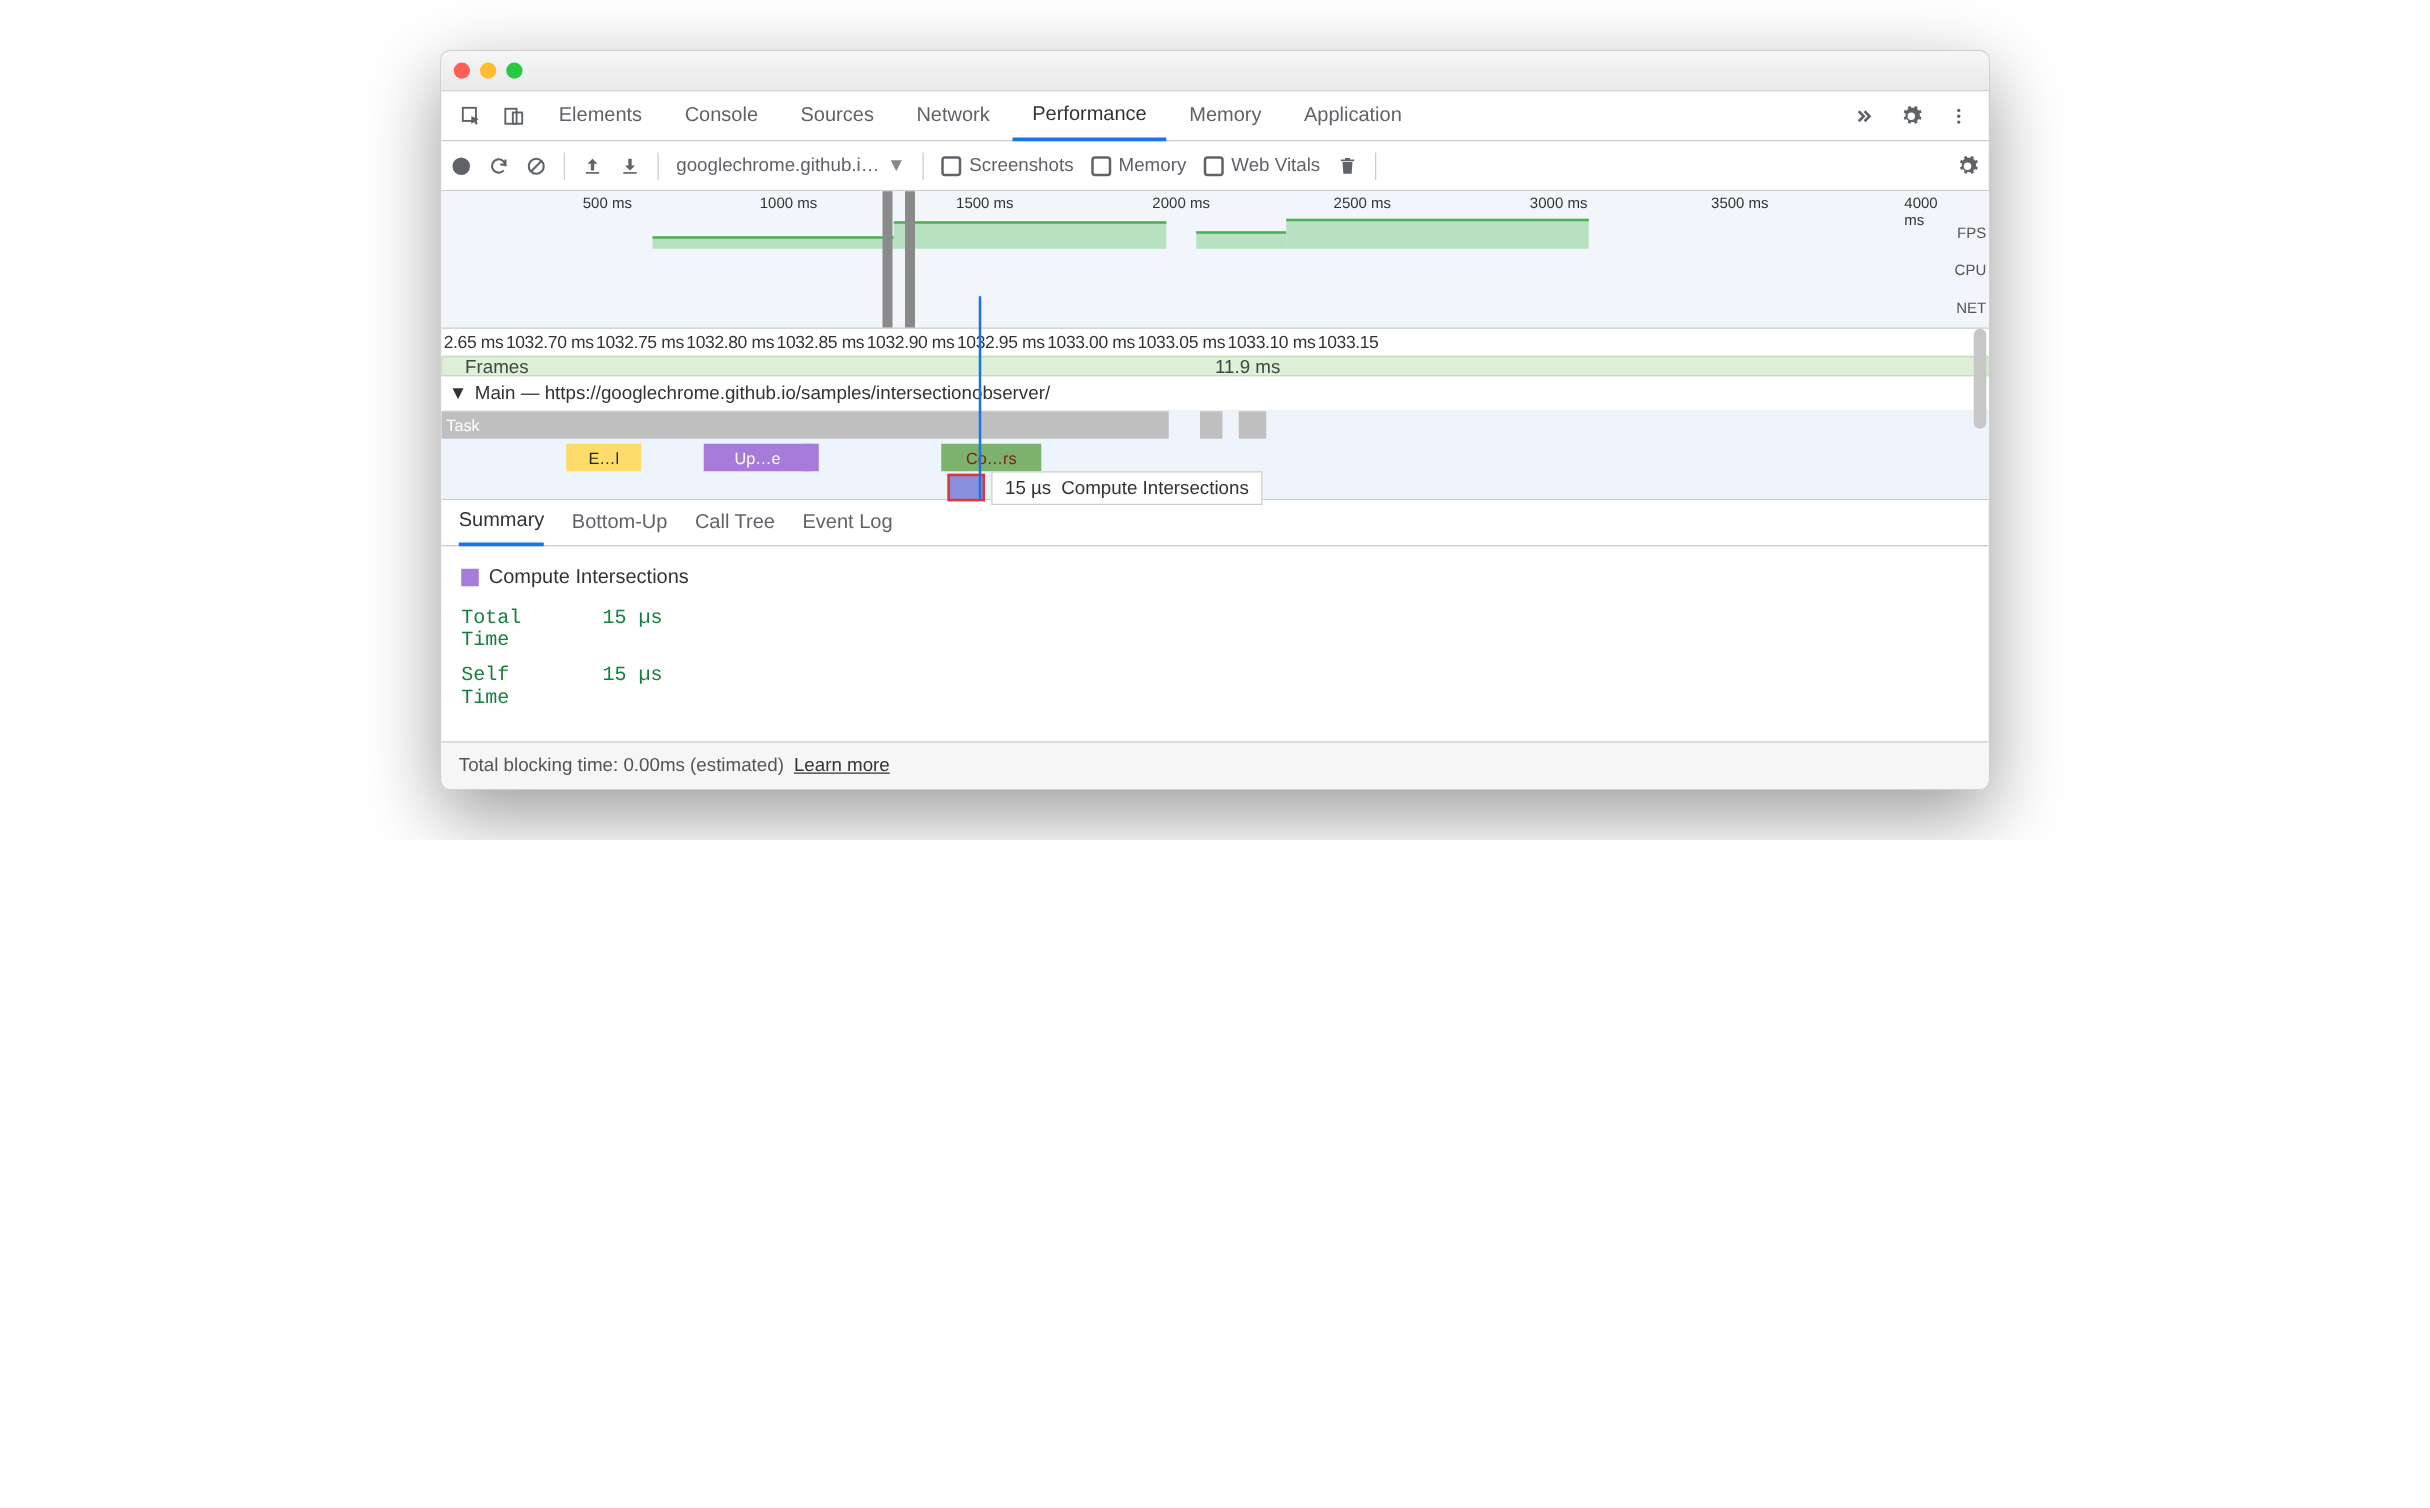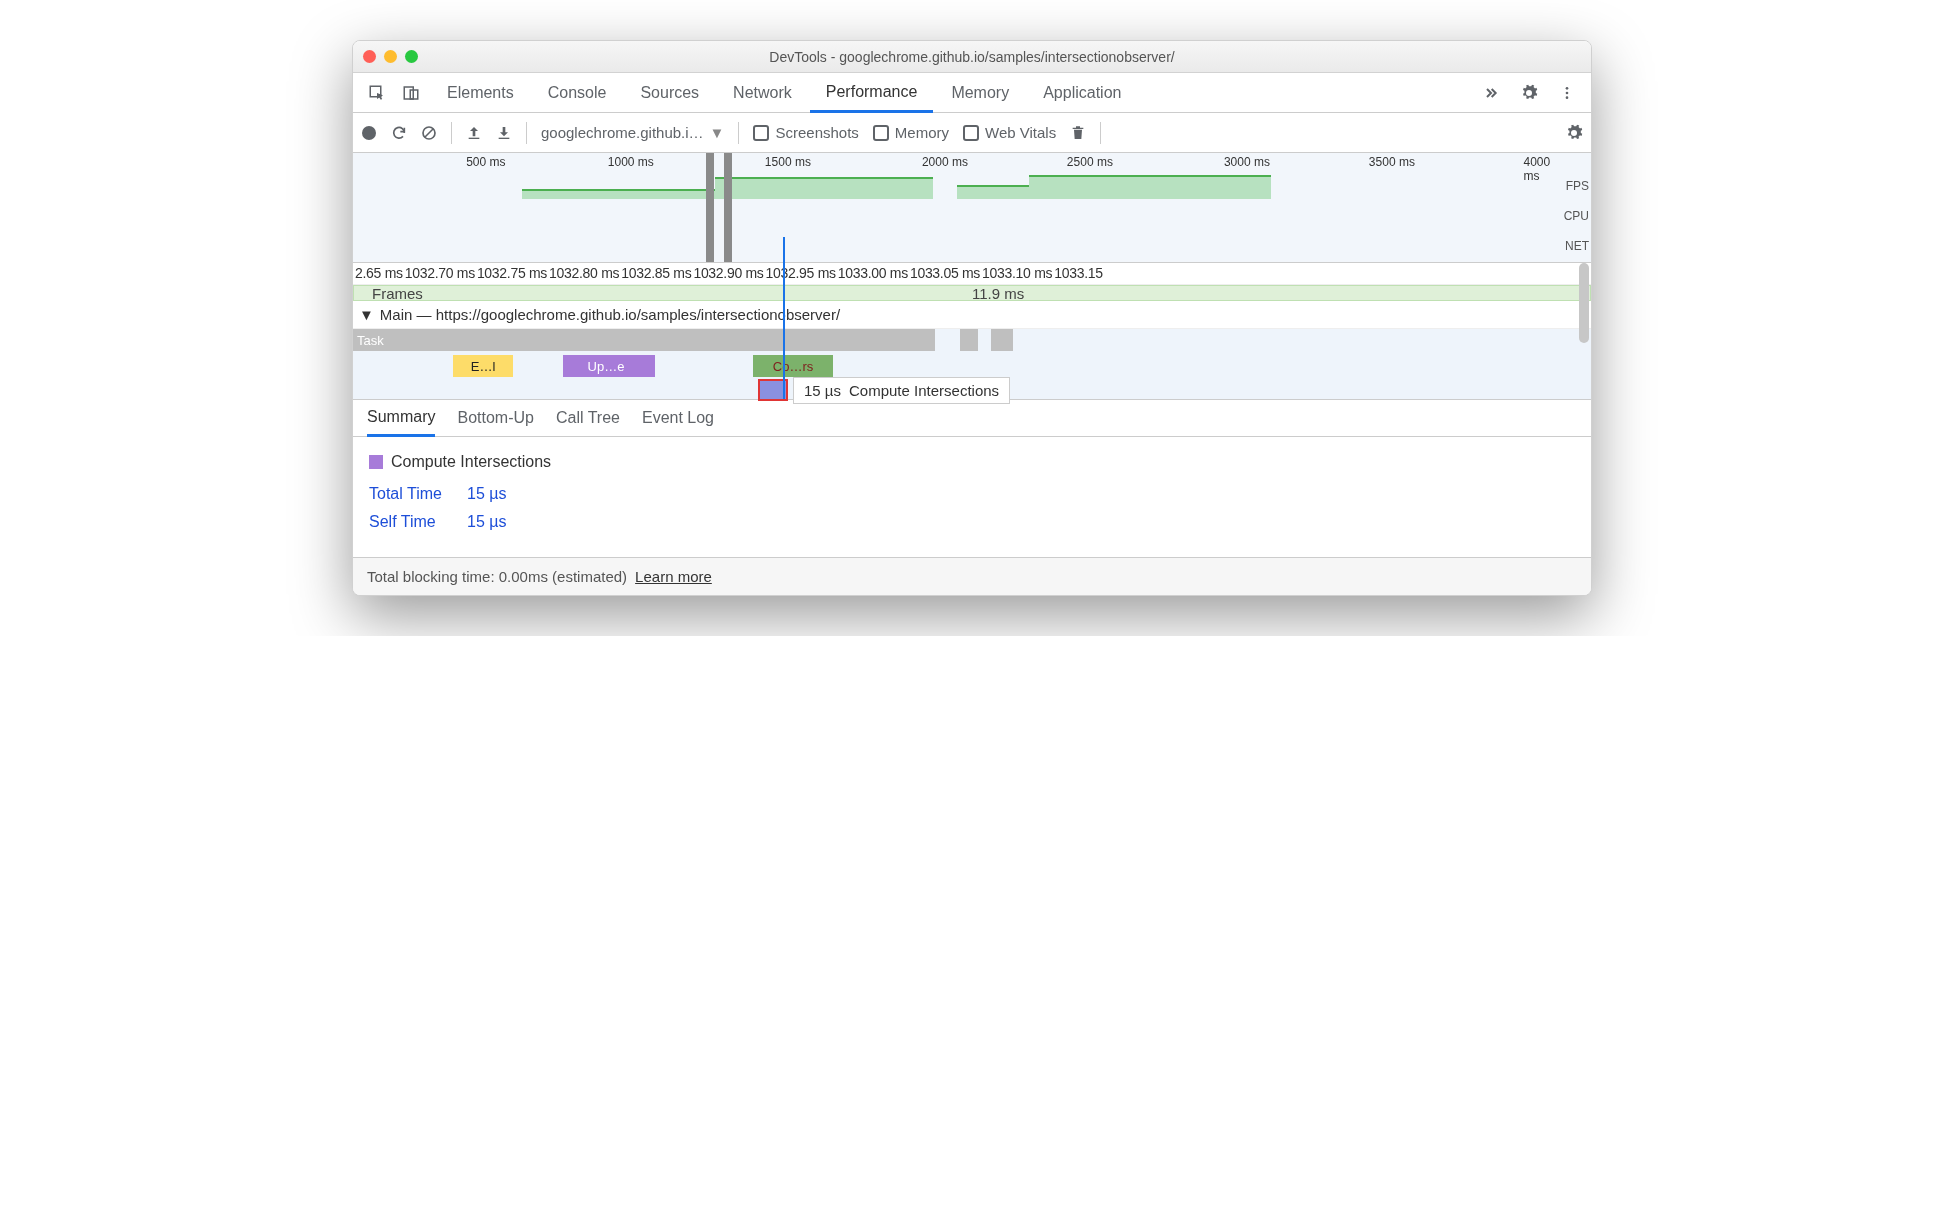--- a/index.html
+++ b/index.html
@@ -84,41 +84,40 @@
   .tooltip{ position:absolute; top:48px; left:440px; background:#fff; border:1px solid #ccc; padding:4px 10px; font-size:15px; color:#333; display:flex; gap:8px; z-index:5;}
   .detail-tabs{
     display:flex; gap:22px; height:38px; align-items:center; border-top:1px solid #ccc; border-bottom:1px solid #ccc;
     padding:0 14px; font-size:16px; color:#5f6368;
   }
   .detail-tabs .dtab{ cursor:pointer; height:100%; display:flex;align-items:center;}
   .detail-tabs .dtab.active{ color:#333; border-bottom:3px solid #1a73e8; margin-bottom:-1px;}
   .summary{ padding:16px; font-size:16px; color:#333;}
   .summary .title-row{ display:flex;align-items:center; gap:8px; margin-bottom:14px;}
   .sq{ width:14px;height:14px; background:#a77bd9; display:inline-block;}
-  .summary .kv{ display:flex; gap:18px; margin-bottom:10px; color:#1d4ed8;}
+  .summary .kv{ display:flex; gap:33px; margin-bottom:10px; color:#15803d;font-family:Liberation Mono, monospace;}
   .summary .kv .k{ width:80px;}
   .footer{
     border-top:1px solid #ccc; background:#f6f6f6; padding:10px 14px; font-size:15px; color:#555; display:flex; gap:8px;
   }
   .footer a{ color:#333; text-decoration:underline;}
   .scrollbar{ position:absolute; right:2px; width:10px; background:#c7c7c7; border-radius:5px;}
   svg{display:block;}
 </style>
 </head>
 <body>
 
 <div class="window">
 
   <div class="titlebar">
     <div class="traffic">
       <span class="tl-close"></span>
       <span class="tl-min"></span>
       <span class="tl-max"></span>
     </div>
-    <div class="titlebar-text">DevTools - googlechrome.github.io/samples/intersectionobserver/</div>
   </div>
 
   <div class="tabs">
     <div class="icon-btn">
       <svg width="18" height="18" viewBox="0 0 24 24" fill="none" stroke="#5f6368" stroke-width="2">
           <rect x="3" y="3" width="14" height="14"></rect>
           <path d="M12 12l8 3-3 2 2 3-2 1-2-3-3 2z" fill="#5f6368" stroke="none"></path>
         </svg>
     </div>
     <div class="icon-btn">

